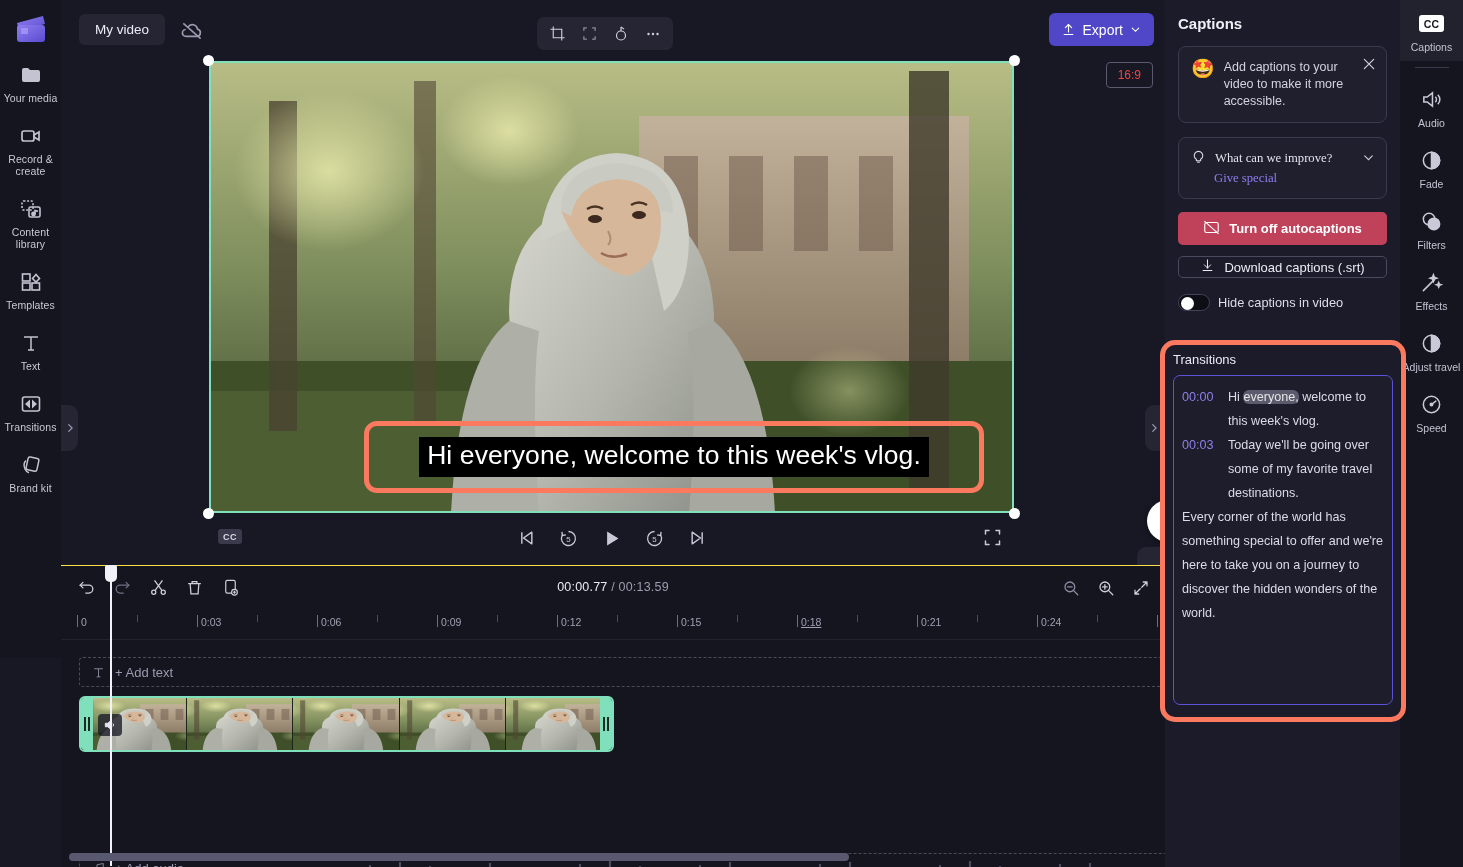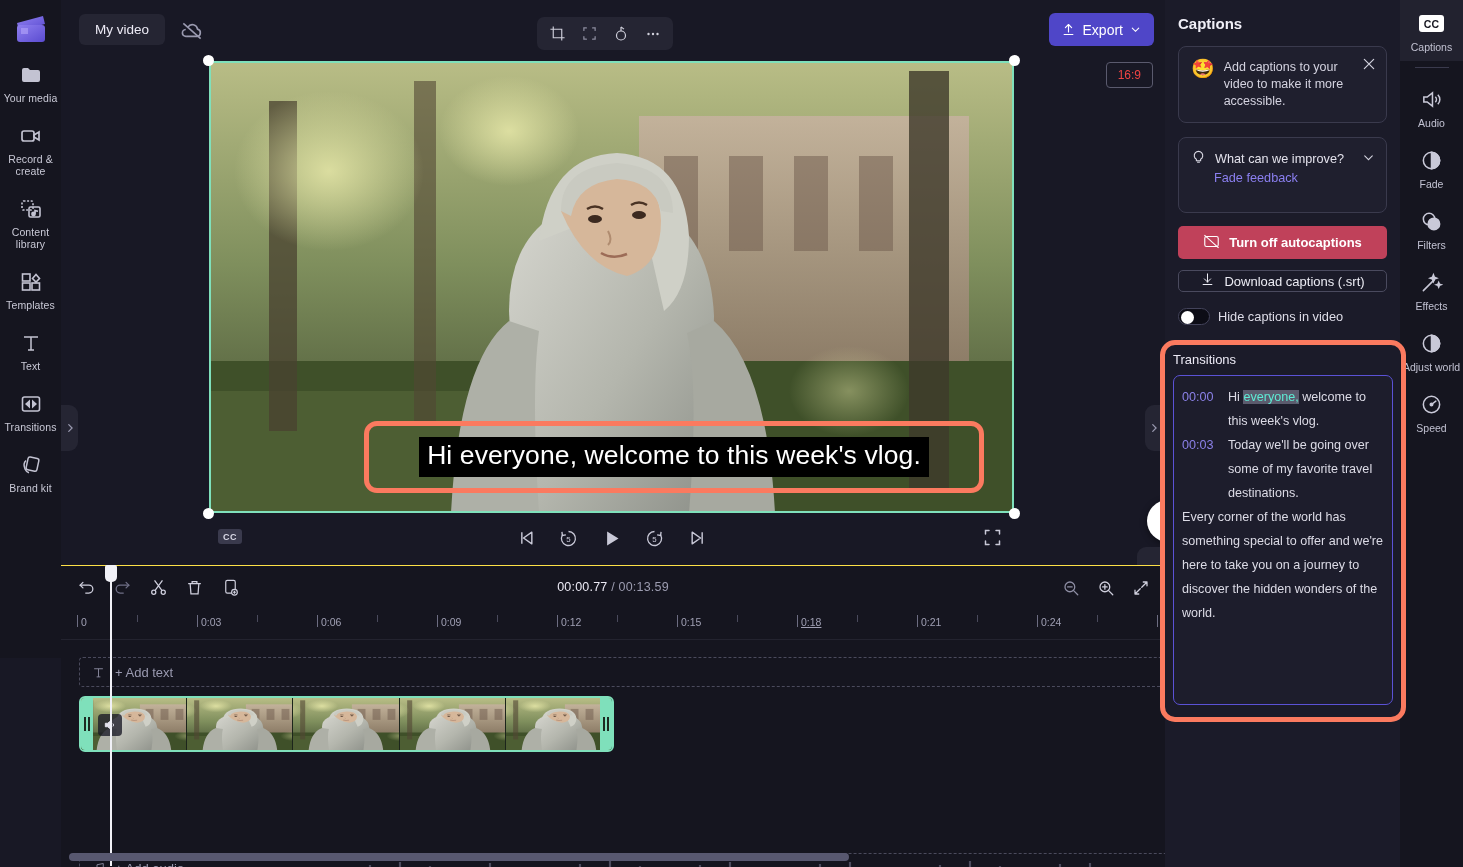--- a/index.html
+++ b/index.html
@@ -166,21 +166,21 @@
   #right-panel { position: absolute; left: 1165px; top: 0; width: 235px; height: 867px; background: #1b1b29; }
   #panel-title { font-size: 15px; color: #f0eff7; padding: 15px 0 0 13px; font-weight: 600; }
   .card {
     margin: 14px 13px 0; border: 1px solid #3a3a4d; border-radius: 8px;
     background: #1f1f2e; position: relative;
   }
   #promo-card { padding: 12px 34px 12px 12px; display: flex; gap: 9px; }
   #promo-emoji { font-size: 19px; line-height: 1.1; }
   #promo-text { font-size: 12.5px; line-height: 17px; color: #d4d3e0; }
   #promo-close { position: absolute; right: 9px; top: 9px; width: 16px; height: 16px; cursor: pointer; }
-  #feedback-card { padding: 10px 11px 27px; }
+  #feedback-card { padding: 10px 11px 12px; font-family: Liberation Serif, serif; }
   #fb-row { display: flex; align-items: center; gap: 8px; }
   #fb-label { font-size: 12.7px; color: #e3e2ec; flex: 1; }
   #fb-link { font-size: 12.7px; color: #8b7ff0; margin: 2px 0 0 24px; cursor: pointer; }
   #turnoff-btn {
     margin: 13px 13px 0; height: 33px; background: #c0415a; border-radius: 5px;
     display: flex; align-items: center; justify-content: center; gap: 9px;
     font-size: 13px; color: #fff; font-weight: 600; cursor: pointer;
   }
   #download-btn {
     margin: 11px 13px 0; height: 22px; border: 1px solid #4a4a5e; border-radius: 5px;
@@ -198,21 +198,21 @@
   }
   #transcript-sec { position: absolute; left: 1173px; top: 352px; width: 220px; }
   #transcript-title { font-size: 13px; color: #eceaf5; margin-bottom: 8px; }
   #transcript-box {
     border: 1px solid #5b52d6; border-radius: 7px; background: #1d1d2c;
     padding: 9px 7px 10px 8px; height: 330px; overflow: hidden;
   }
   .tr-line { display: flex; gap: 7px; font-size: 12.6px; line-height: 24px; }
   .tr-time { color: #8b81e8; flex: 0 0 39px; }
   .tr-text { color: #dcdbe6; }
-  .tr-text .hl { background: #5b5b6e; color: #5eead4; }
+  .tr-text .hl { background: #5b5b6e; color: #e5e5e5; border-radius: 6px; }
 
   
   #right-rail { position: absolute; left: 1400px; top: 0; width: 63px; height: 867px; background: #15151f; }
   .rrail-item {
     width: 63px; padding: 11px 2px 8px; display:flex; flex-direction:column;
     align-items:center; gap: 6px; cursor: pointer;
   }
   .rrail-item.active { background: #22222f; }
   .rrail-item .ic { width: 24px; height: 24px; display:flex; align-items:center; justify-content:center; }
   .rrail-item .lb { font-size: 10.5px; color: #c2c2d2; text-align:center; line-height: 12px; }
@@ -897,21 +897,21 @@
               <path d="M10 20h4"></path>
           </svg>
         </span>
         <span id="fb-label">What can we improve?</span>
         <span>
           <svg width="13" height="13" viewBox="0 0 24 24" fill="none" stroke="#d2d2de" stroke-width="2" stroke-linecap="round">
             <path d="M5 9l7 7 7-7"></path>
           </svg>
         </span>
       </div>
-      <div id="fb-link">Fade feedback</div>
+      <div id="fb-link">Give special</div>
     </div>
 
     <div id="turnoff-btn">
       <span>
         <svg width="17" height="15" viewBox="0 0 24 20" fill="none" stroke="#fff" stroke-width="1.6">
           <rect x="2.5" y="3" width="19" height="14" rx="2.5"></rect>
             <path d="M2 1l20 18"></path>
         </svg>
       </span>
       <span>Turn off autocaptions</span>
@@ -1002,21 +1002,21 @@
       <span class="lb">Effects</span>
     </div>
 
     <div class="rrail-item">
       <span class="ic">
         <svg width="23" height="23" viewBox="0 0 24 24" fill="none" stroke="#c9c9d8" stroke-width="1.6">
           <circle cx="12" cy="12" r="8.5"></circle>
             <path d="M12 3.5a8.5 8.5 0 0 1 0 17z" fill="#c9c9d8"></path>
         </svg>
       </span>
-      <span class="lb">Adjust world</span>
+      <span class="lb">Adjust travel</span>
     </div>
 
     <div class="rrail-item">
       <span class="ic">
         <svg width="23" height="23" viewBox="0 0 24 24" fill="none" stroke="#c9c9d8" stroke-width="1.6" stroke-linecap="round">
           <circle cx="12" cy="12" r="8.5"></circle>
             <path d="M12 12l4.5-3.5"></path>
             <circle cx="12" cy="12" r="1.3" fill="#c9c9d8"></circle>
         </svg>
       </span>

